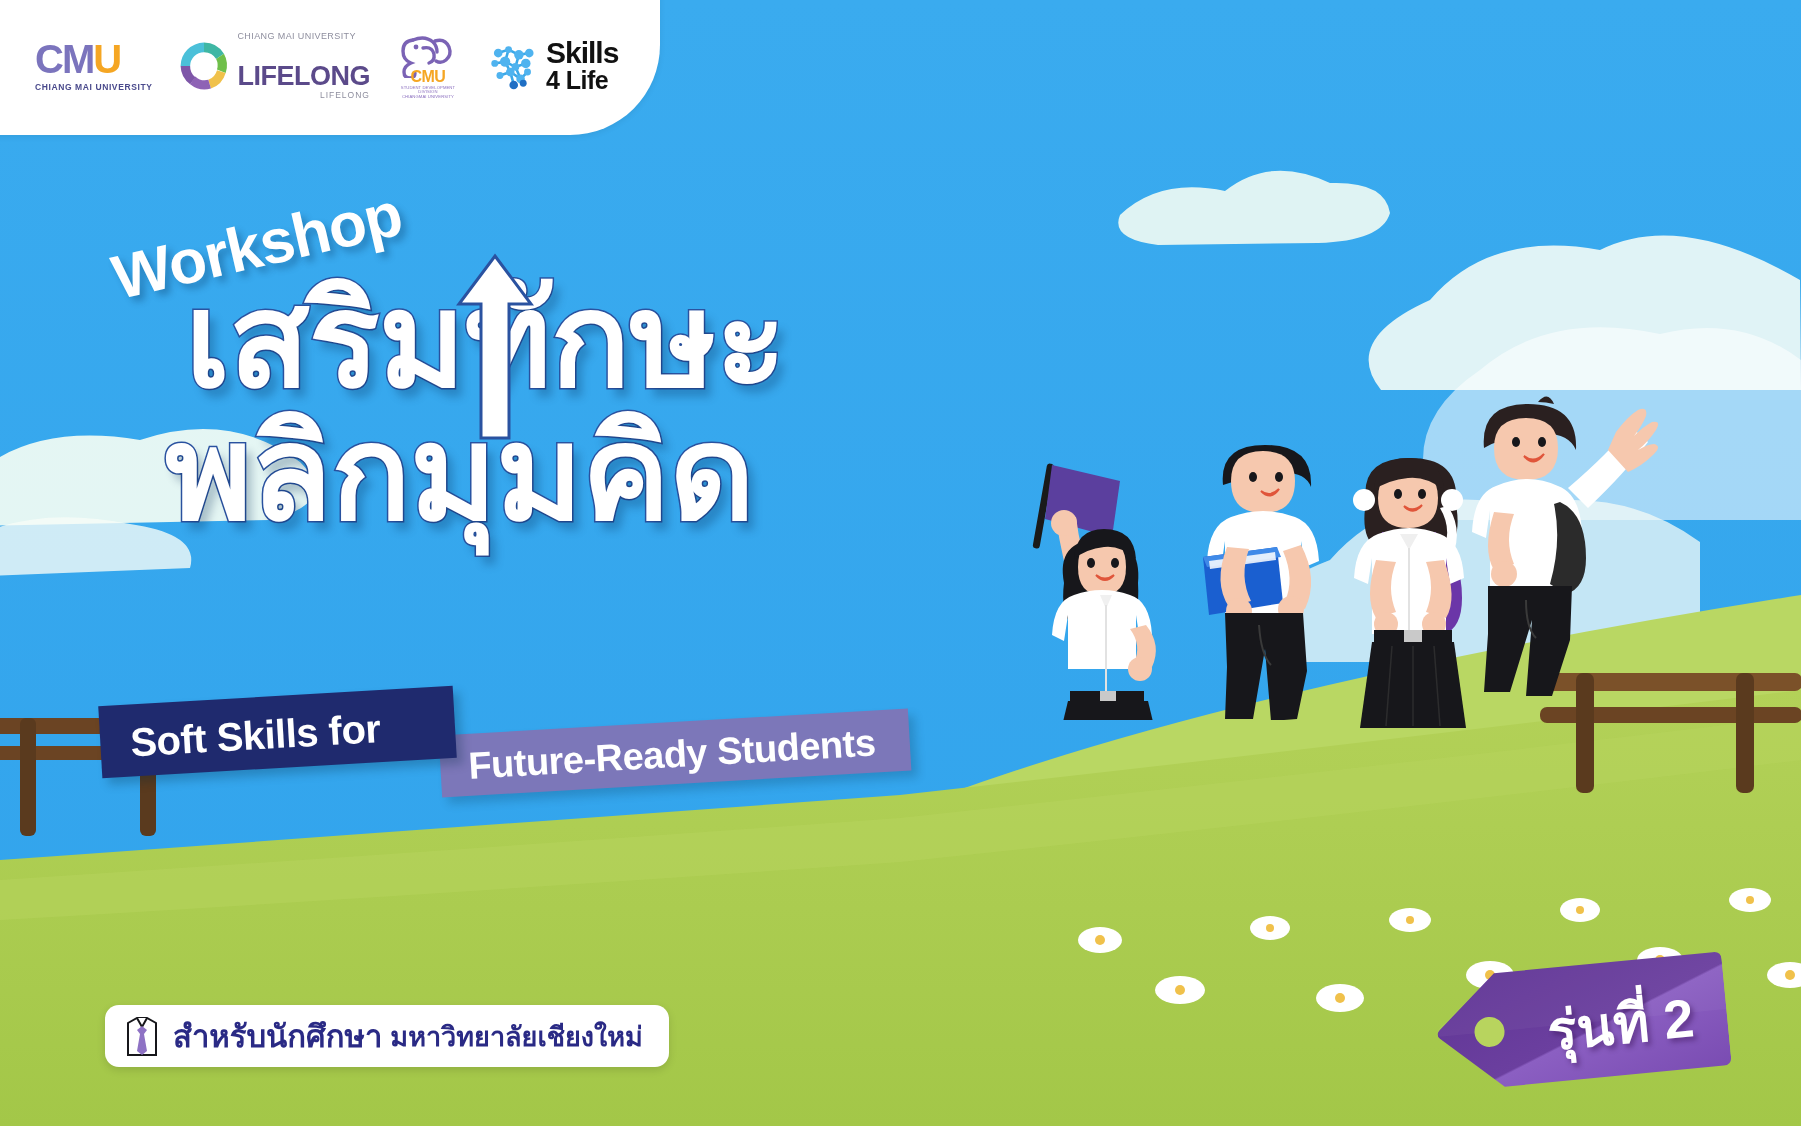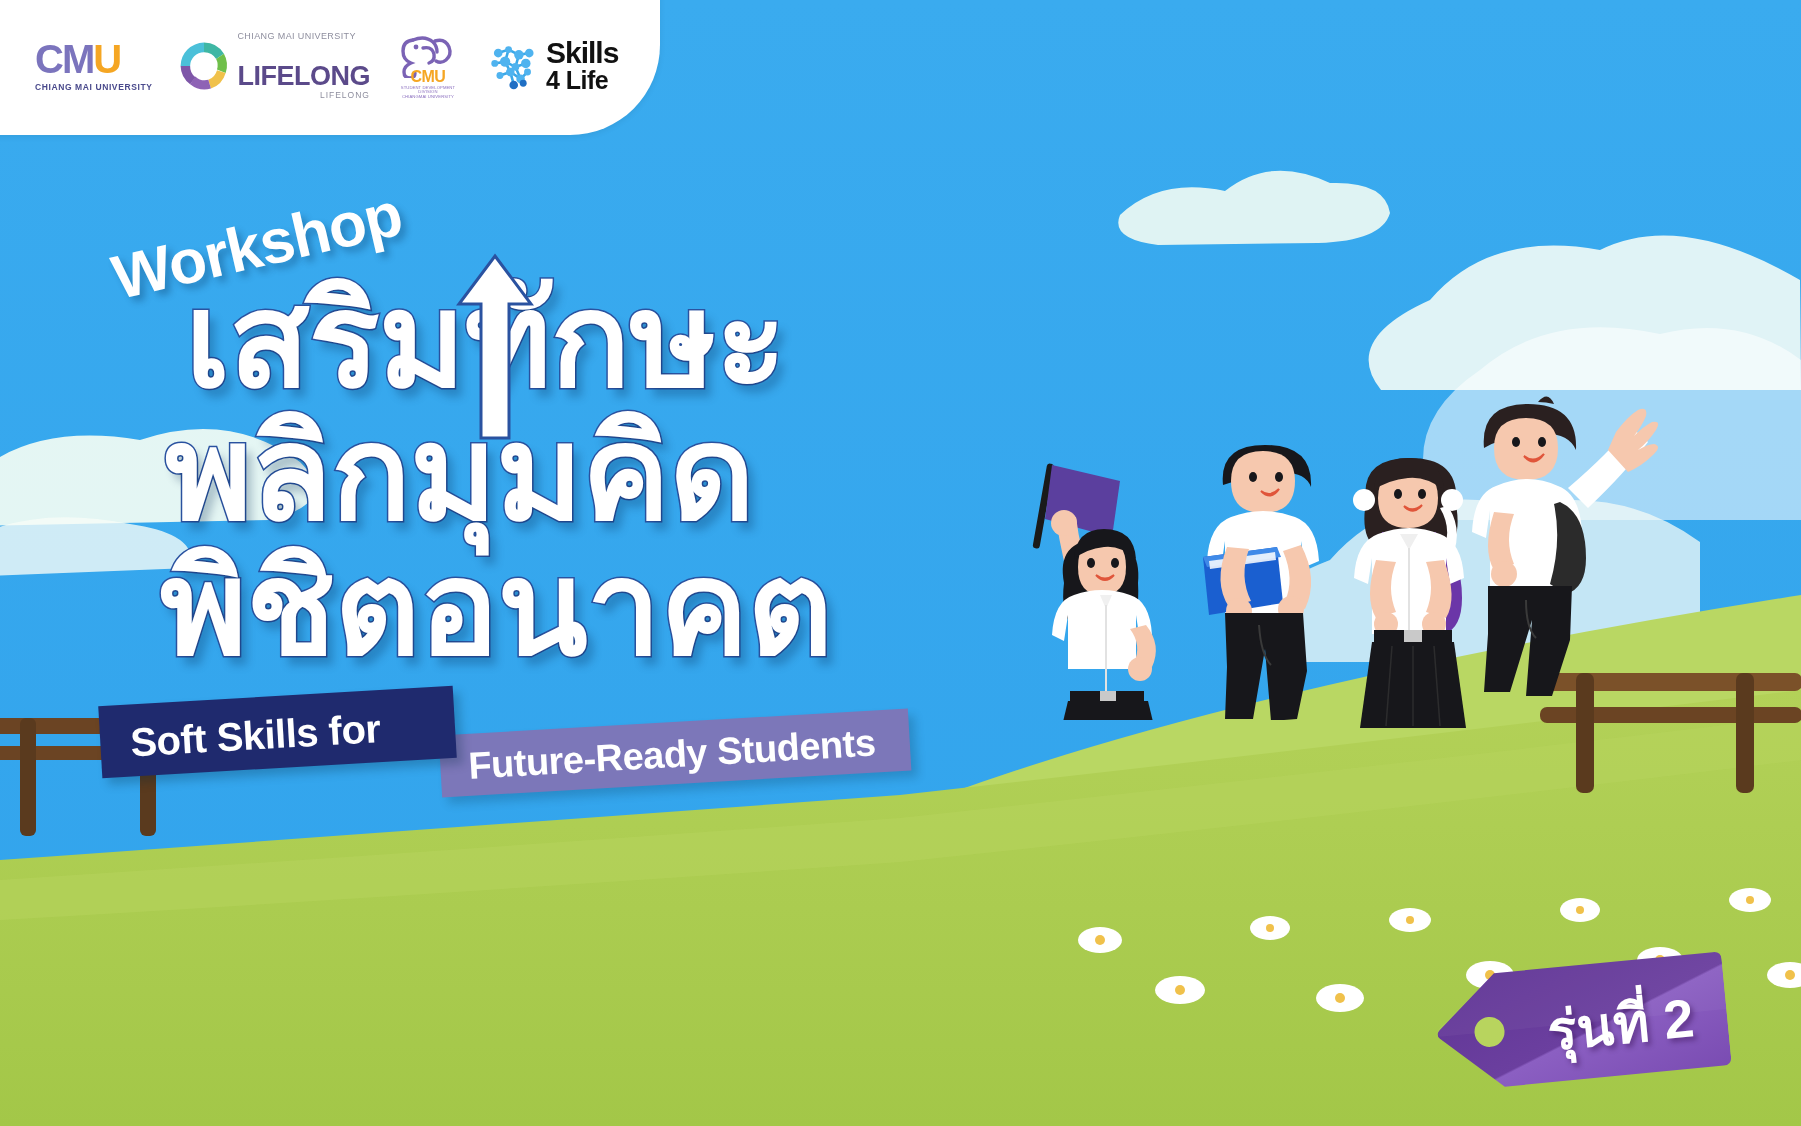--- a/index.html
+++ b/index.html
@@ -444,33 +444,41 @@
         </div>
       </div>
 
     </div>
   </div>
 
   <div id="workshop">Workshop</div>
 
   <div class="thai-line" id="thai-1">เสริมทักษะ</div>
   <div class="thai-line" id="thai-2">พลิกมุมคิด</div>
-  <div class="thai-line" id="thai-3">พิชิตอนาคต</div>
 
   <svg id="arrow-up" width="80" height="190" viewBox="0 0 80 190">
     <path d="M40,4 L76,52 L54,52 L54,186 L26,186 L26,52 L4,52 Z" fill="#ffffff" stroke="#2a52a0" stroke-width="3"></path>
   </svg>
 
   <div id="ribbon-navy">
     <span>Soft Skills for</span>
   </div>
   <div id="ribbon-purple">
     <span>Future-Ready Students</span>
   </div>
 
+  <div id="audience-pill">
+    <svg id="shirt-icon" viewBox="0 0 34 42">
+      <path d="M3,8 L12,3 L22,3 L31,8 L31,40 L3,40 Z" fill="#ffffff" stroke="#17171b" stroke-width="2"></path>
+      <path d="M12,3 L17,12 L22,3" fill="#ffffff" stroke="#17171b" stroke-width="2"></path>
+      <path d="M17,11 l5,4 l-3,4 l3,17 l-5,4 l-5,-4 l3,-17 l-3,-4 z" fill="#8e72c4"></path>
+    </svg>
+    <span class="aud-strong">สำหรับนักศึกษา</span>
+    <span class="aud-normal">มหาวิทยาลัยเชียงใหม่</span>
+  </div>
 
   <div id="batch-tag">
     <svg width="290" height="118" viewBox="0 0 290 118">
       <path d="M62,2 L282,2 q8,0 8,8 L290,108 q0,8 -8,8 L62,116 L2,62 q-4,-4 0,-8 Z" fill="url(#tagGrad)"></path>
       <path d="M62,2 L282,2 q8,0 8,8 L290,60 L2,60 q-4,-4 0,-8 Z" fill="#ffffff" opacity="0.04"></path>
       <circle cx="52" cy="60" r="15" fill="#b8d45e"></circle>
     </svg>
     <div class="tag-label">รุ่นที่ 2</div>
   </div>
 

